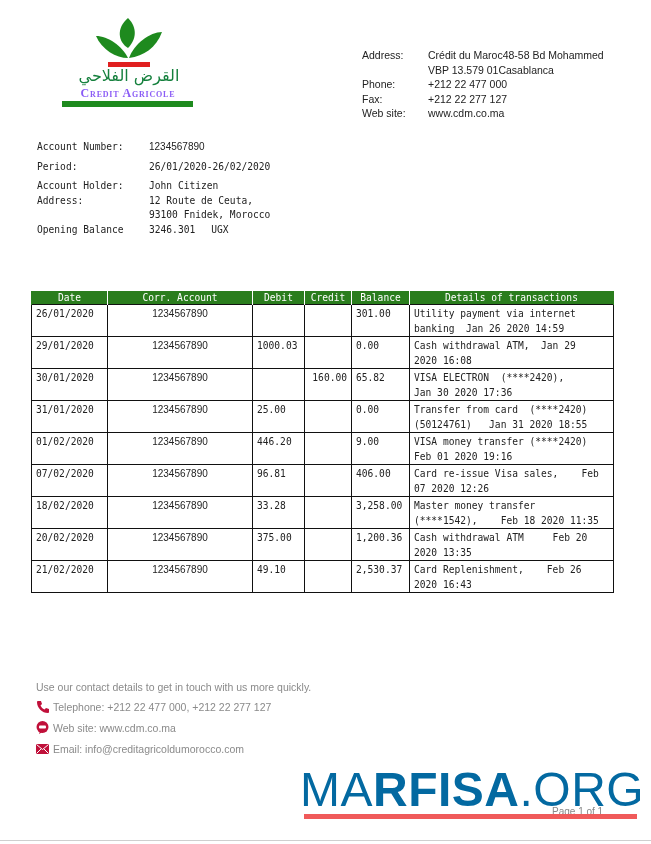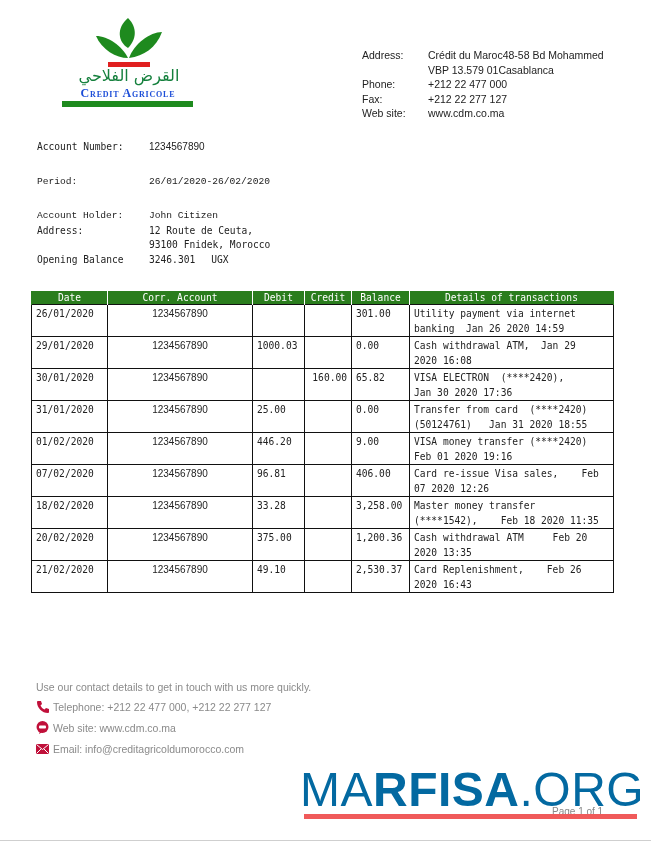--- a/index.html
+++ b/index.html
@@ -4,34 +4,34 @@
 <style>
   html, body { margin:0; padding:0; background:#ffffff; }
   body { width:651px; height:844px; position:relative; overflow:hidden; font-family:"DejaVu Sans", sans-serif; color:#222; }
   .abs { position:absolute; }
 
   
   .logo { left:60px; top:14px; width:136px; height:96px; }
   .logo .plant { position:absolute; left:34px; top:0; width:70px; height:48px; }
   .logo .redbar { position:absolute; left:48px; top:48px; width:42px; height:5px; background:#e02020; }
   .logo .arabic { position:absolute; left:2px; top:53px; width:134px; text-align:center; font-family:"DejaVu Sans", sans-serif; font-size:16px; color:#15803d; line-height:18px; letter-spacing:0; }
-  .logo .latin { position:absolute; left:0; top:72px; width:136px; text-align:center; font-family:"Liberation Serif", serif; font-size:12px; font-weight:bold; color:#1d4ed8; letter-spacing:0.8px; font-variant:small-caps; }
+  .logo .latin { position:absolute; left:0; top:72px; width:136px; text-align:center; font-family:"Liberation Serif", serif; font-size:12px; font-weight:bold; color:#8b5cf6; letter-spacing:0.8px; font-variant:small-caps; }
   .logo .greenbar { position:absolute; left:2px; top:87px; width:131px; height:6px; background:#1e8a1e; }
 
   
   .bank { left:362px; top:48px; font-family:"Liberation Sans", sans-serif; font-size:10.5px; color:#222; }
   .bank .row { display:flex; height:14.5px; line-height:14.5px; }
   .bank .lab { width:66px; }
   .bank .val { }
 
   
   .acct { left:37px; top:140px; font-family:"DejaVu Sans Mono", monospace; font-size:9.6px; color:#222; }
   .acct .row { display:flex; line-height:14.5px; }
   .acct .lab { width:112px; }
-  .acct .gap { margin-top:20px;font-family:Liberation Mono, monospace; }
+  .acct .gap { margin-top:5px; }
 
   
   table.tx { position:absolute; left:31px; top:291px; width:582px; border-collapse:collapse; font-family:"DejaVu Sans Mono", monospace; font-size:9.6px; color:#222; table-layout:fixed; }
   table.tx th { background:#2a7d1d; color:#ffffff; font-weight:normal; height:13px; padding:0; line-height:13px; border-left:1px solid #fff; border-right:1px solid #fff; }
   table.tx th:first-child { border-left:1px solid #2a7d1d; }
   table.tx th:last-child { border-right:1px solid #2a7d1d; }
   table.tx td { border:1px solid #111; vertical-align:top; padding:2px 4px 0 4px; height:27px; line-height:14.5px; overflow:hidden; white-space:nowrap; }
   table.tx td.acc { text-align:center; font-family:"Liberation Sans", sans-serif; font-size:10px; }
   table.tx td.det { white-space:pre; }
   table.tx td.cr { text-align:right; }

